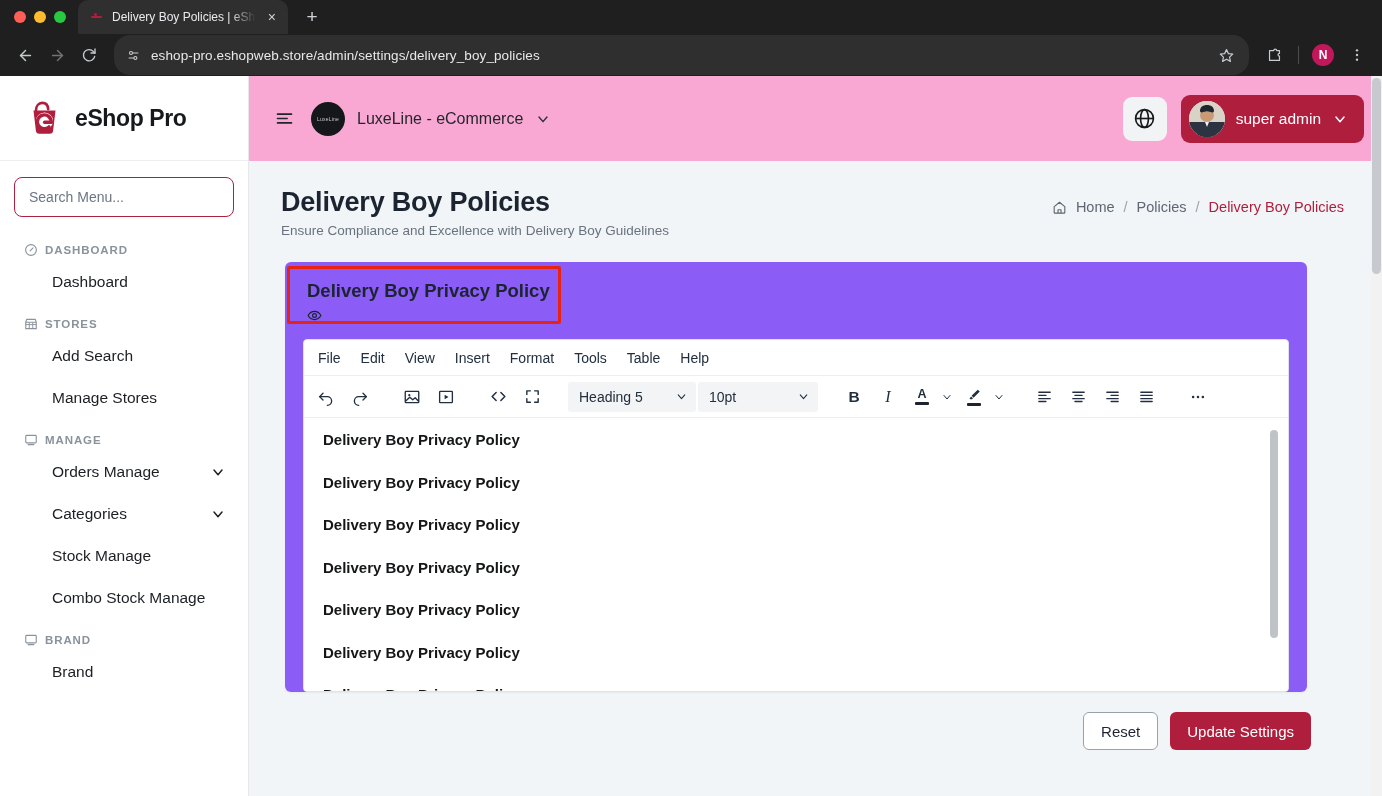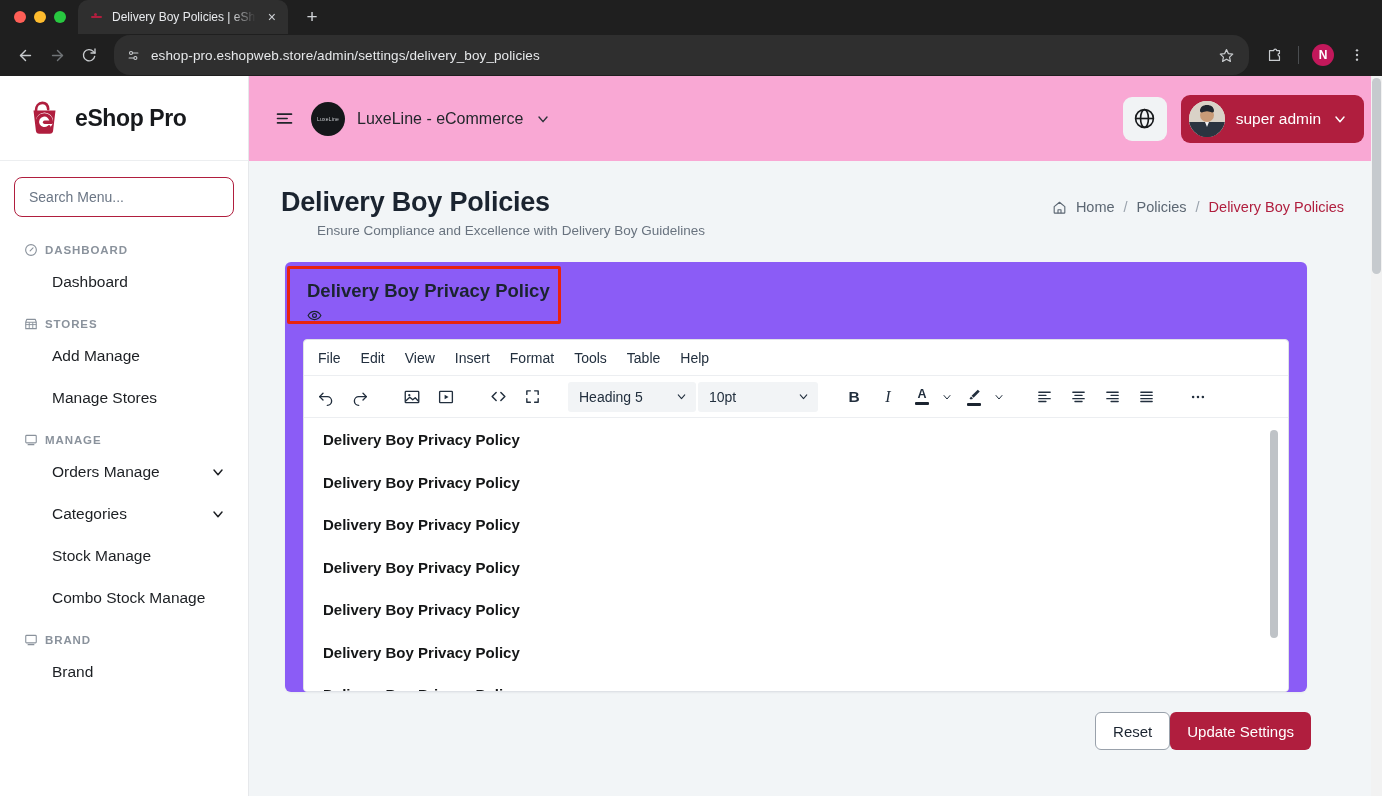--- a/index.html
+++ b/index.html
@@ -103,21 +103,21 @@
     display: flex; align-items: center; justify-content: center; color: #17191c; }
   .user-btn { height: 48px; background: #b01e3e; border-radius: 9px; display: flex;
     align-items: center; gap: 11px; padding: 0 16px 0 8px; color: #fff; }
   .user-av { width: 36px; height: 36px; border-radius: 50%; overflow: hidden;
     background: #e8e3da; display: block; position: relative; }
   .user-name { font-size: 15.5px; }
 
   .content { padding: 26px 38px 0 32px; height: 635px; position: relative; }
   .page-head { display: flex; align-items: flex-start; }
   .page-title { font-size: 27px; font-weight: 700; color: #1b2430; letter-spacing: -.2px; }
-  .page-sub { font-size: 13.5px; color: #69737f; margin-top: 5px; margin-left: 36px; }
+  .page-sub { font-size: 13.5px; color: #69737f; margin-top: 5px; }
   .crumbs { margin-left: auto; display: flex; align-items: center; gap: 9px;
     font-size: 14.5px; color: #5c6773; padding-top: 12px; }
   .crumbs a { color: #5c6773; text-decoration: none; }
   .crumb-active { color: #b01e3e; }
   .crumb-sep { color: #9aa3ad; }
 
   .card { margin-top: 24px; margin-left: 4px; background: #8b5cf6; border-radius: 6px;
     width: 1022px; padding: 18px 18px 0 18px; position: relative;
     box-shadow: 0 1px 2px rgba(16,24,40,.05); }
   .policy-head-box { position: absolute; left: 2px; top: 4px; width: 274px; height: 58px;
@@ -152,21 +152,21 @@
   .tmce-status { height: 29px; border-top: 1px solid #eceef1; display: flex; align-items: center;
     padding: 0 6px 0 12px; gap: 10px; background: #fff; }
   .tmce-path { font-size: 12.5px; color: #8a9099; }
   .tmce-status-spacer { flex: 1 1 auto; }
   .tmce-words { font-size: 12.5px; color: #5e6a78; }
   .tiny-logo { display: flex; align-items: center; gap: 3px; color: #1b2430; font-weight: 700; font-size: 15px; }
   .tiny-badge { width: 15px; height: 15px; border-radius: 50%; background: #1b2430; color: #fff;
     font-size: 10px; display: flex; align-items: center; justify-content: center; }
   .resize-grip { width: 14px; height: 14px; display:flex; align-items:center; justify-content:center; color:#9aa3ad; }
 
-  .actions { display: flex; justify-content: flex-end; margin-top: 20px; width: 1026px; margin-left: 4px; }
+  .actions { display: flex; justify-content: flex-end; gap: 12px; margin-top: 20px; width: 1026px; margin-left: 4px; }
   .btn { height: 38px; border-radius: 6px; font-size: 15px; padding: 0 17px;
     display: flex; align-items: center; justify-content: center;
     font-family: "Liberation Sans", sans-serif; }
   .btn-reset { background: #fff; color: #1b2430; border: 1px solid #99a1ab; }
   .btn-update { background: #b01e3e; color: #fff; border: none; }
 
   
   .page-scroll { position: absolute; right: 0; top: 0; width: 11px; height: 720px; background: #f2f2f2; }
   .page-thumb { position: absolute; right: 1px; top: 2px; width: 9px; height: 196px;
     background: #c6cace; border-radius: 5px; }
@@ -283,21 +283,21 @@
         <span class="ico">
           <svg width="14" height="14" viewBox="0 0 24 24" fill="none" stroke="#8a929c" stroke-width="1.9" stroke-linejoin="round">
               <path d="M3 9h18v11H3z"></path>
               <path d="M3 9l1.6-5h14.8L21 9"></path>
               <path d="M9 9v11M15 9v11M3 13h18" stroke-width="1.6"></path>
             </svg>
         </span>
         <span class="nav-sec-label">STORES</span>
       </div>
       <div class="nav-item">
-        <span>Add Manage</span>
+        <span>Add Search</span>
       </div>
       <div class="nav-item">
         <span>Manage Stores</span>
       </div>
 
       <div class="nav-sec">
         <span class="ico">
           <svg width="14" height="14" viewBox="0 0 24 24" fill="none" stroke="#8a929c" stroke-width="1.9" stroke-linejoin="round">
               <rect x="3" y="4" width="18" height="13" rx="1.5"></rect>
               <line x1="7" y1="20" x2="17" y2="20" stroke-linecap="round"></line>

